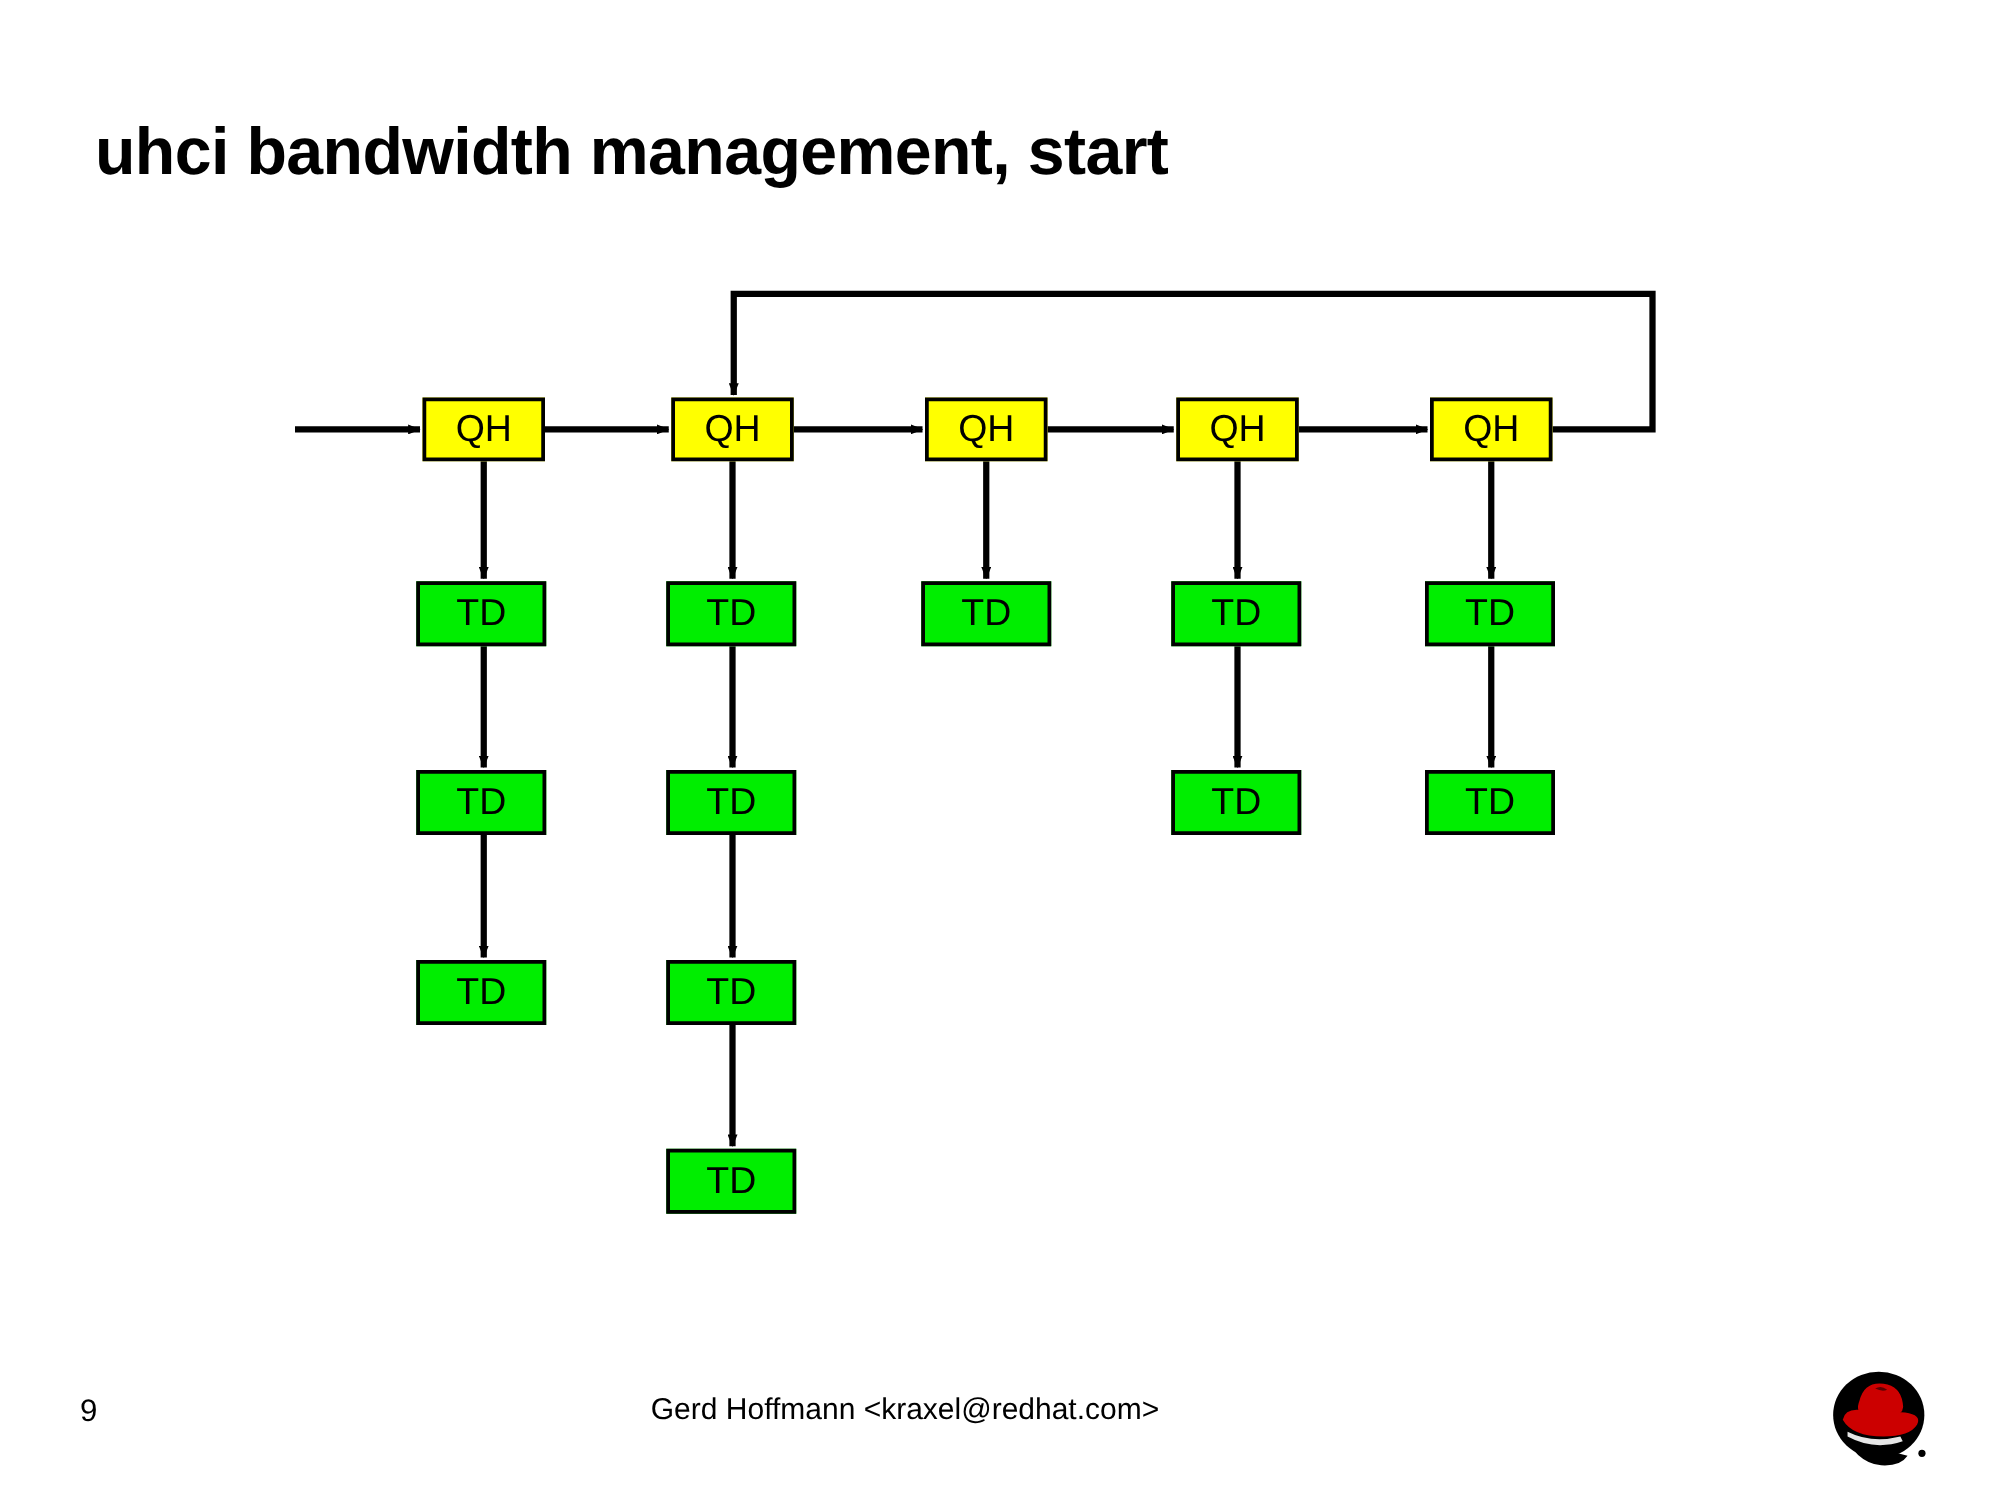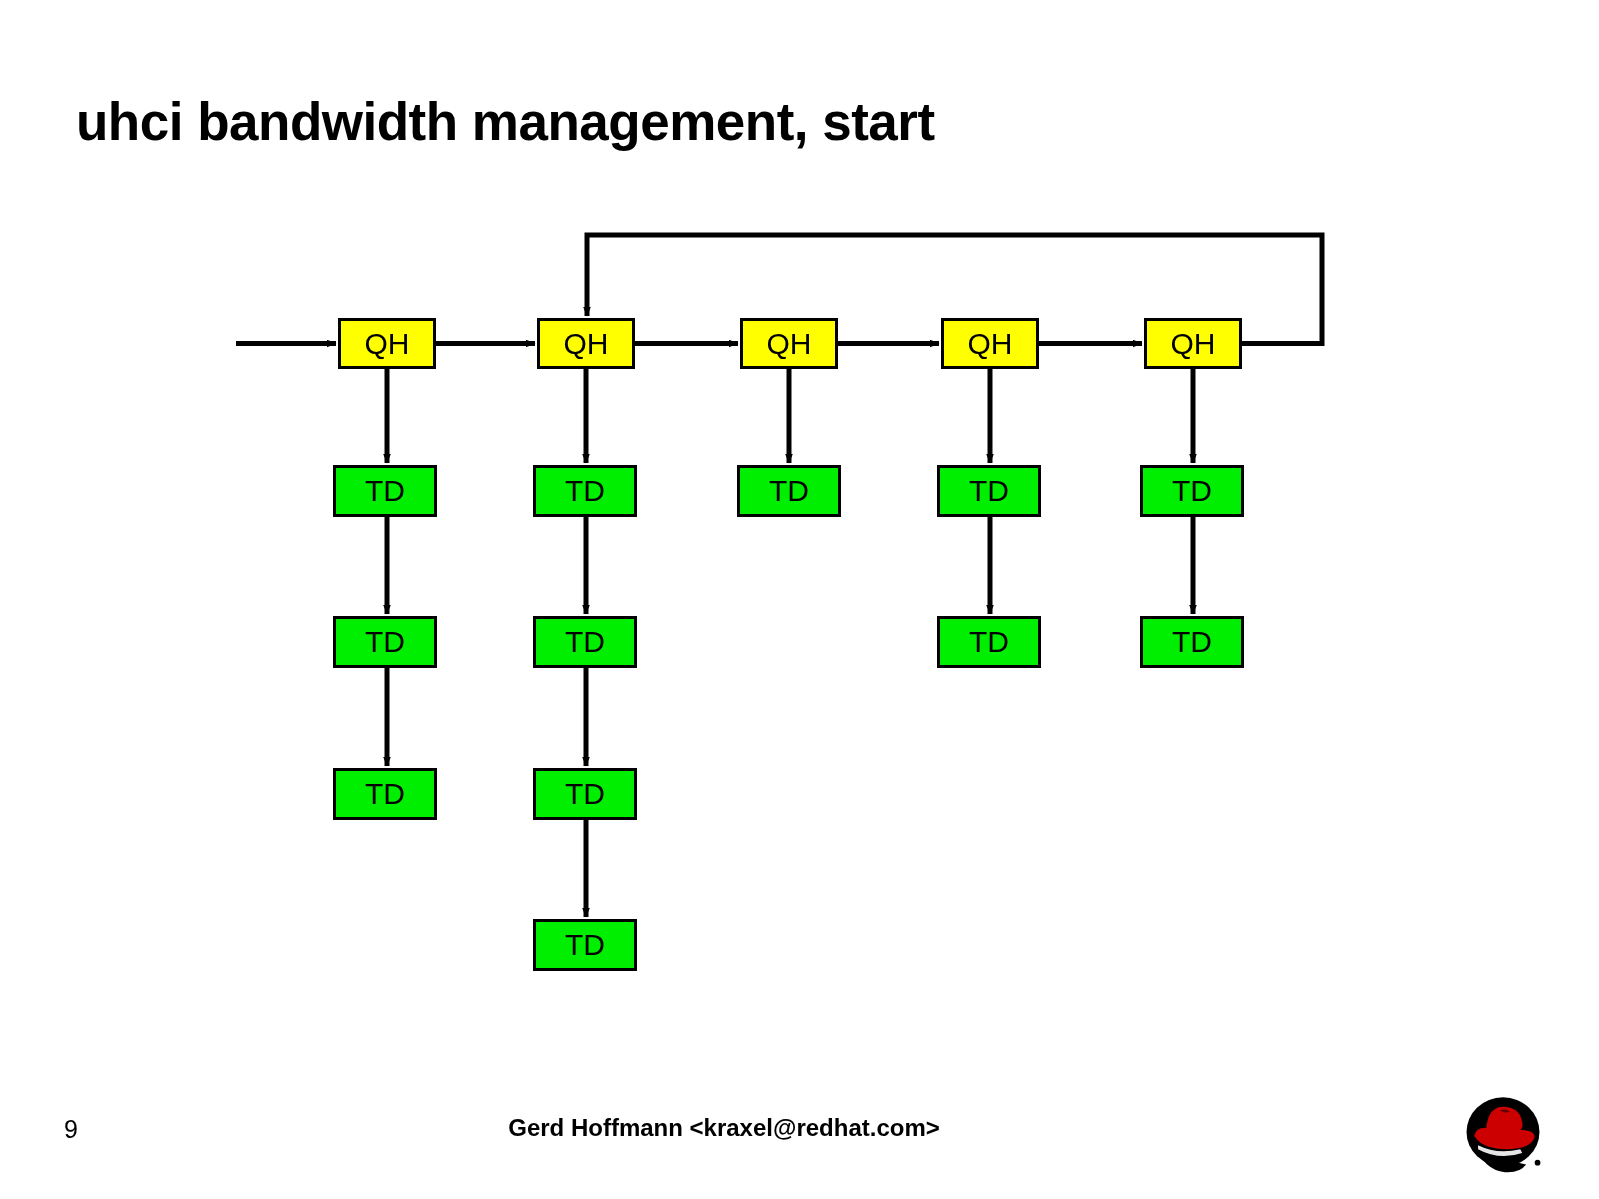--- a/index.html
+++ b/index.html
@@ -88,21 +88,21 @@
     font-weight: normal;
     color: #000000;
   }
   #footer-credit {
     position: absolute;
     left: 0;
     top: 1114px;
     width: 1448px;
     text-align: center;
     font-size: 24px;
-    font-weight: bold;
+    font-weight: normal;
     color: #000000;
     white-space: nowrap;
   }
 
   
   #brand-logo {
     position: absolute;
     left: 1455px;
     top: 1082px;
     width: 96px;

